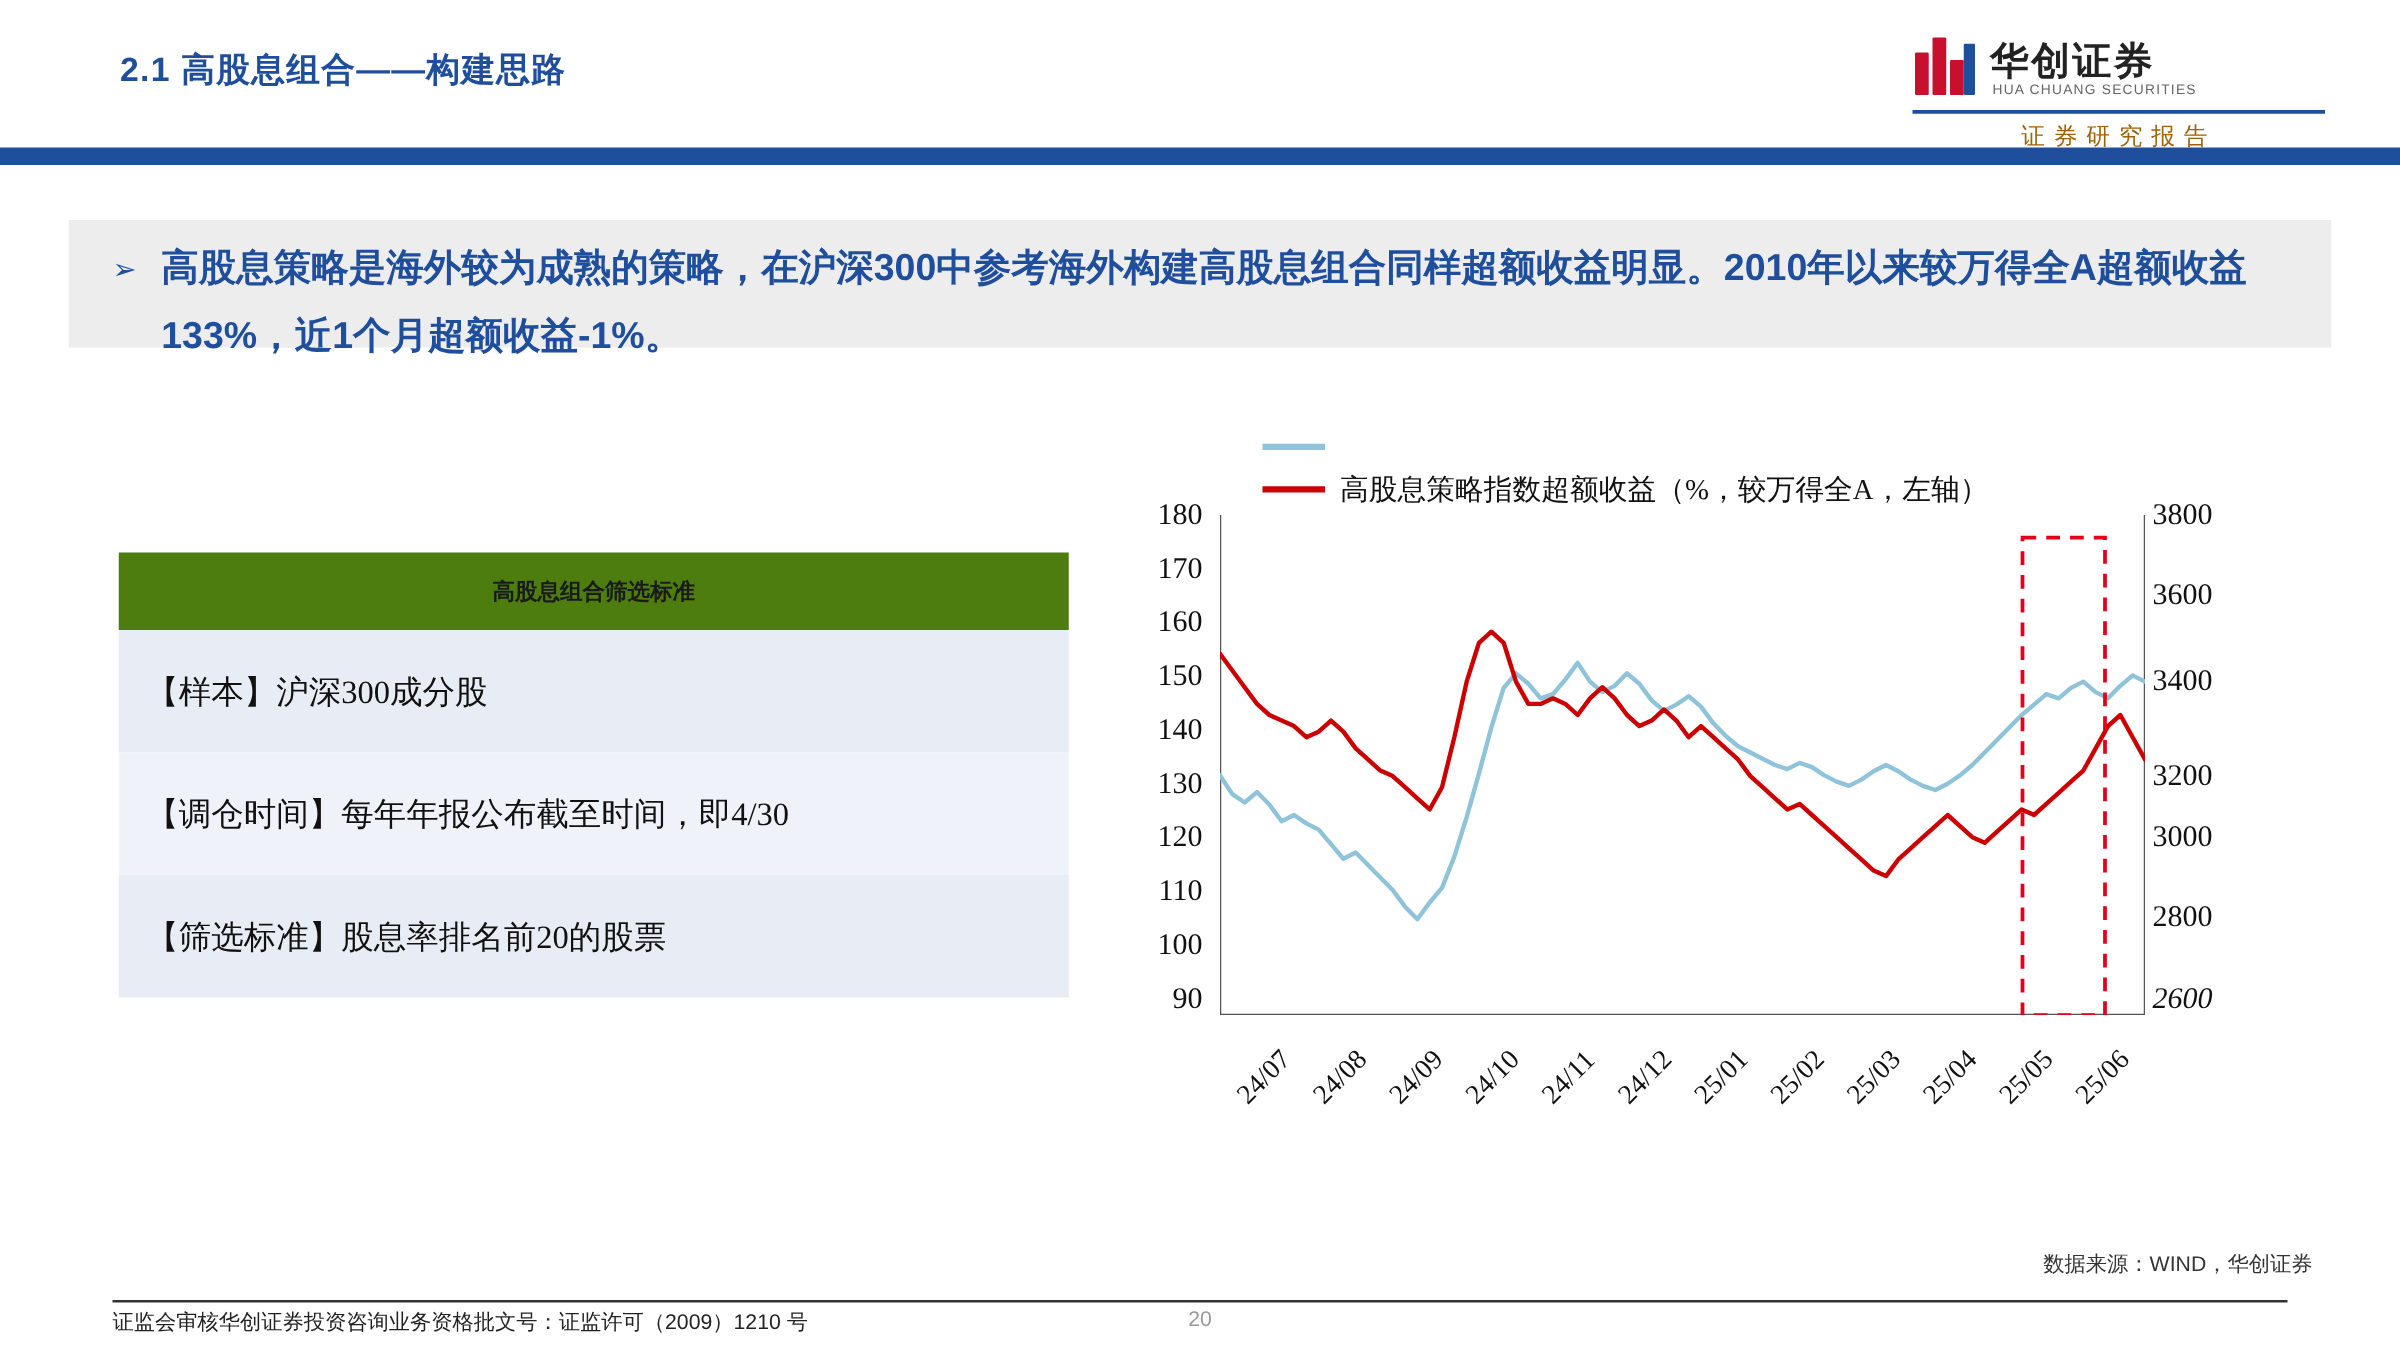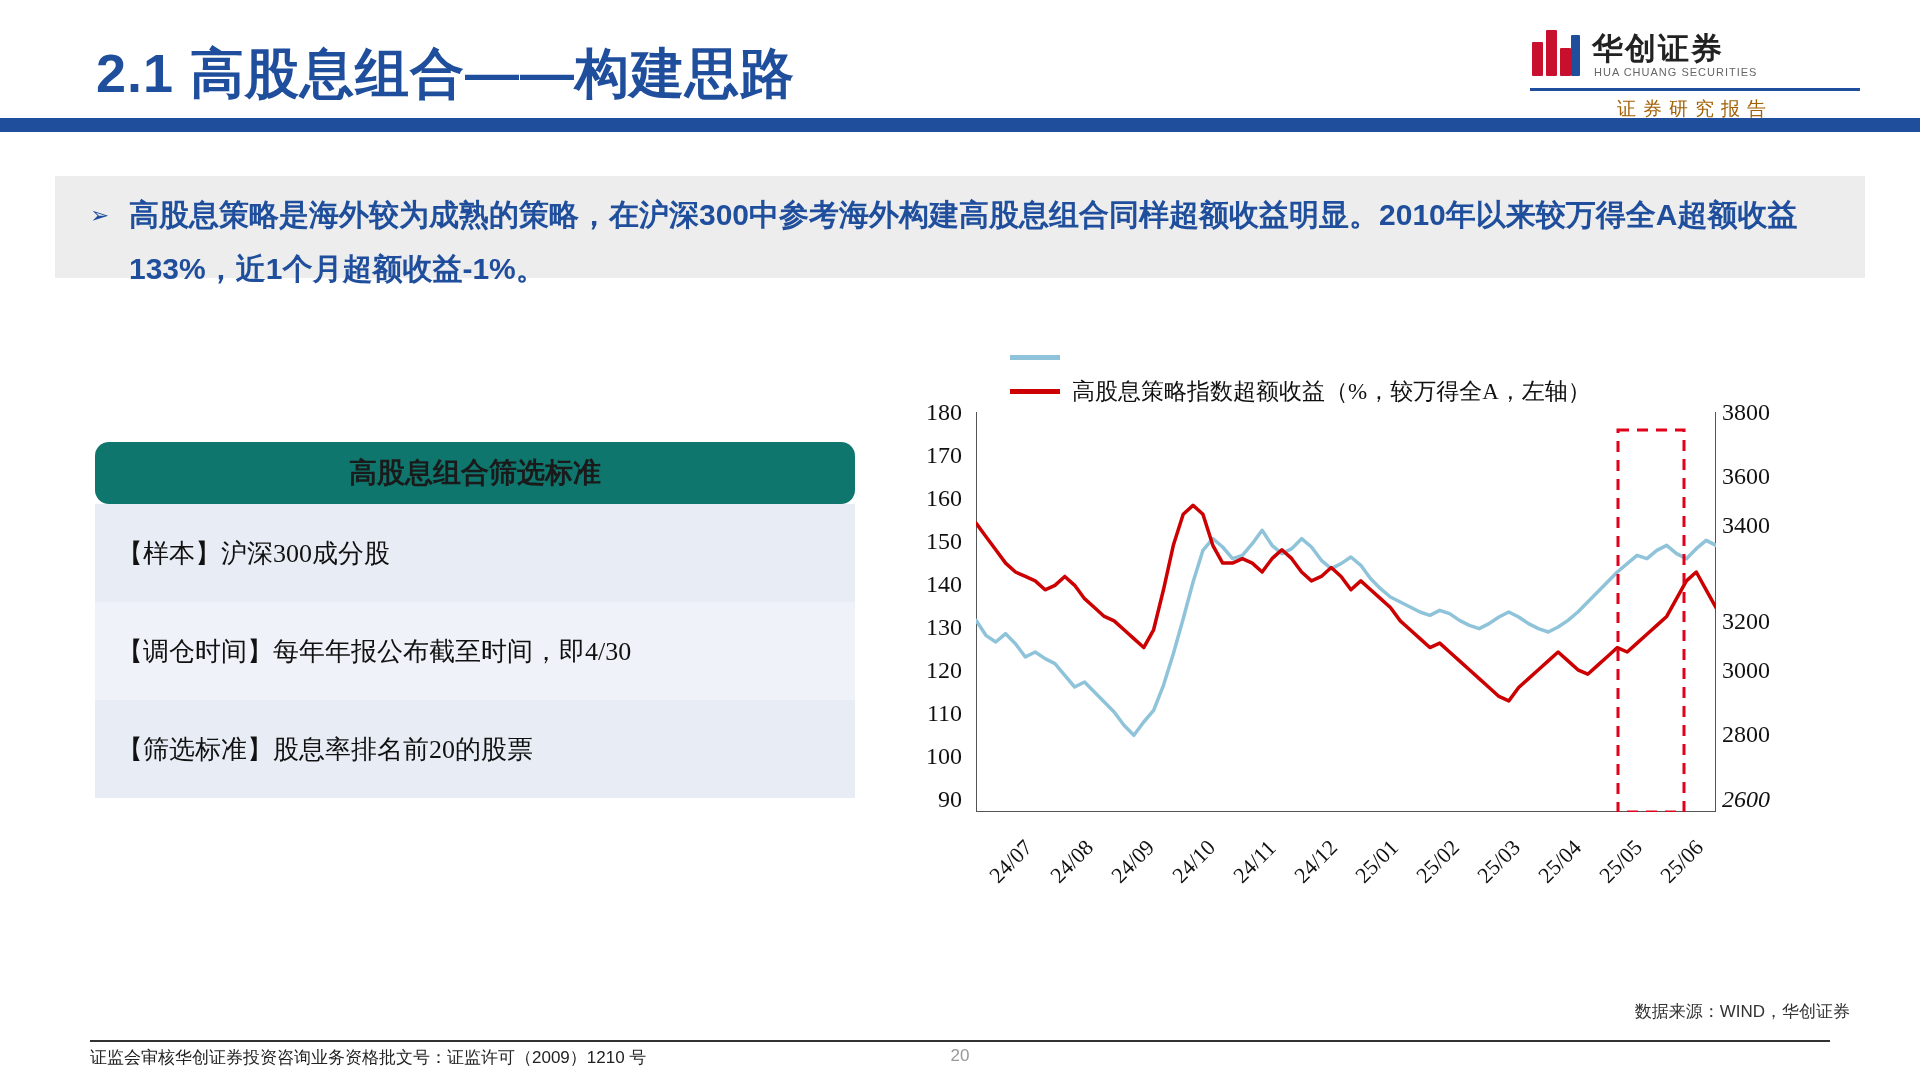--- a/index.html
+++ b/index.html
@@ -20,21 +20,21 @@
     width: 1920px;
     height: 1080px;
     background: #ffffff;
   }
 
   
   .header-title {
     position: absolute;
     left: 96px;
     top: 38px;
-    font-size: 54px;
+    font-size: 27px;
     font-weight: bold;
     color: #1F4E9C;
     letter-spacing: 1px;
     white-space: nowrap;
   }
   .header-rule {
     position: absolute;
     left: 0;
     top: 118px;
     width: 1920px;
@@ -130,29 +130,28 @@
 
   
   .crit {
     position: absolute;
     left: 95px;
     top: 442px;
     width: 760px;
   }
   .crit-head {
     height: 62px;
-    background: #0f766e;
+    background: #4d7c0f;
     display: flex;
     align-items: center;
     justify-content: center;
-    font-size: 28px;
+    font-size: 18px;
     font-weight: bold;
     color: #1a1a1a;
     font-family: "Liberation Serif", serif;
-    border-radius: 14px;
   }
   .crit-row {
     height: 98px;
     display: flex;
     align-items: center;
     padding-left: 22px;
     font-size: 26px;
     color: #111111;
     font-family: "Liberation Serif", serif;
     box-sizing: border-box;
@@ -313,21 +312,21 @@
       <div class="y-label y-left" style="top:116px;">150</div>
       <div class="y-label y-left" style="top:159px;">140</div>
       <div class="y-label y-left" style="top:202px;">130</div>
       <div class="y-label y-left" style="top:245px;">120</div>
       <div class="y-label y-left" style="top:288px;">110</div>
       <div class="y-label y-left" style="top:331px;">100</div>
       <div class="y-label y-left" style="top:374px;">90</div>
 
       <div class="y-label y-right" style="top:-13px;">3800</div>
       <div class="y-label y-right" style="top:51px;">3600</div>
-      <div class="y-label y-right" style="top:100px;">3400</div>
+      <div class="y-label y-right" style="top:120px;">3400</div>
       <div class="y-label y-right" style="top:196px;">3200</div>
       <div class="y-label y-right" style="top:245px;">3000</div>
       <div class="y-label y-right" style="top:309px;">2800</div>
       <div class="y-label y-right" style="top:374px;font-style:italic;">2600</div>
 
       <svg id="plot-svg" width="740" height="400" viewBox="0 0 740 400" style="position:absolute; left:76px; top:0px;">
         <line x1="0" y1="0" x2="0" y2="400" stroke="#555555" stroke-width="2"></line>
         <line x1="740" y1="0" x2="740" y2="400" stroke="#555555" stroke-width="2"></line>
         <line x1="0" y1="400" x2="740" y2="400" stroke="#555555" stroke-width="2"></line>
         <path id="series-blue" fill="none" stroke="#8FC3DA" stroke-width="3.5" stroke-linejoin="round" stroke-linecap="round" d="M0.00 208.33 L9.87 223.33 L19.73 230.00 L29.60 221.67 L39.47 231.67 L49.33 245.00 L59.20 240.00 L69.07 246.67 L78.93 251.67 L88.80 263.33 L98.67 275.00 L108.53 270.00 L118.40 280.00 L128.27 290.00 L138.13 300.00 L148.00 313.33 L157.87 323.33 L167.73 310.00 L177.60 298.33 L187.47 273.33 L197.33 241.67 L207.20 206.67 L217.07 170.00 L226.93 138.33 L236.80 126.67 L246.67 135.00 L256.53 146.67 L266.40 143.33 L276.27 131.67 L286.13 118.33 L296.00 133.33 L305.87 141.67 L315.73 136.67 L325.60 126.67 L335.47 135.00 L345.33 148.33 L355.20 156.67 L365.07 151.67 L374.93 145.00 L384.80 153.33 L394.67 166.67 L404.53 176.67 L414.40 185.00 L424.27 190.00 L434.13 195.00 L444.00 200.00 L453.87 203.33 L463.73 198.33 L473.60 201.67 L483.47 208.33 L493.33 213.33 L503.20 216.67 L513.07 211.67 L522.93 205.00 L532.80 200.00 L542.67 205.00 L552.53 211.67 L562.40 216.67 L572.27 220.00 L582.13 215.00 L592.00 208.33 L601.87 200.00 L611.73 190.00 L621.60 180.00 L631.47 170.00 L641.33 160.00 L651.20 151.67 L661.07 143.33 L670.93 146.67 L680.80 138.33 L690.67 133.33 L700.53 141.67 L710.40 146.67 L720.27 136.67 L730.13 128.33 L740.00 133.33"></path>

